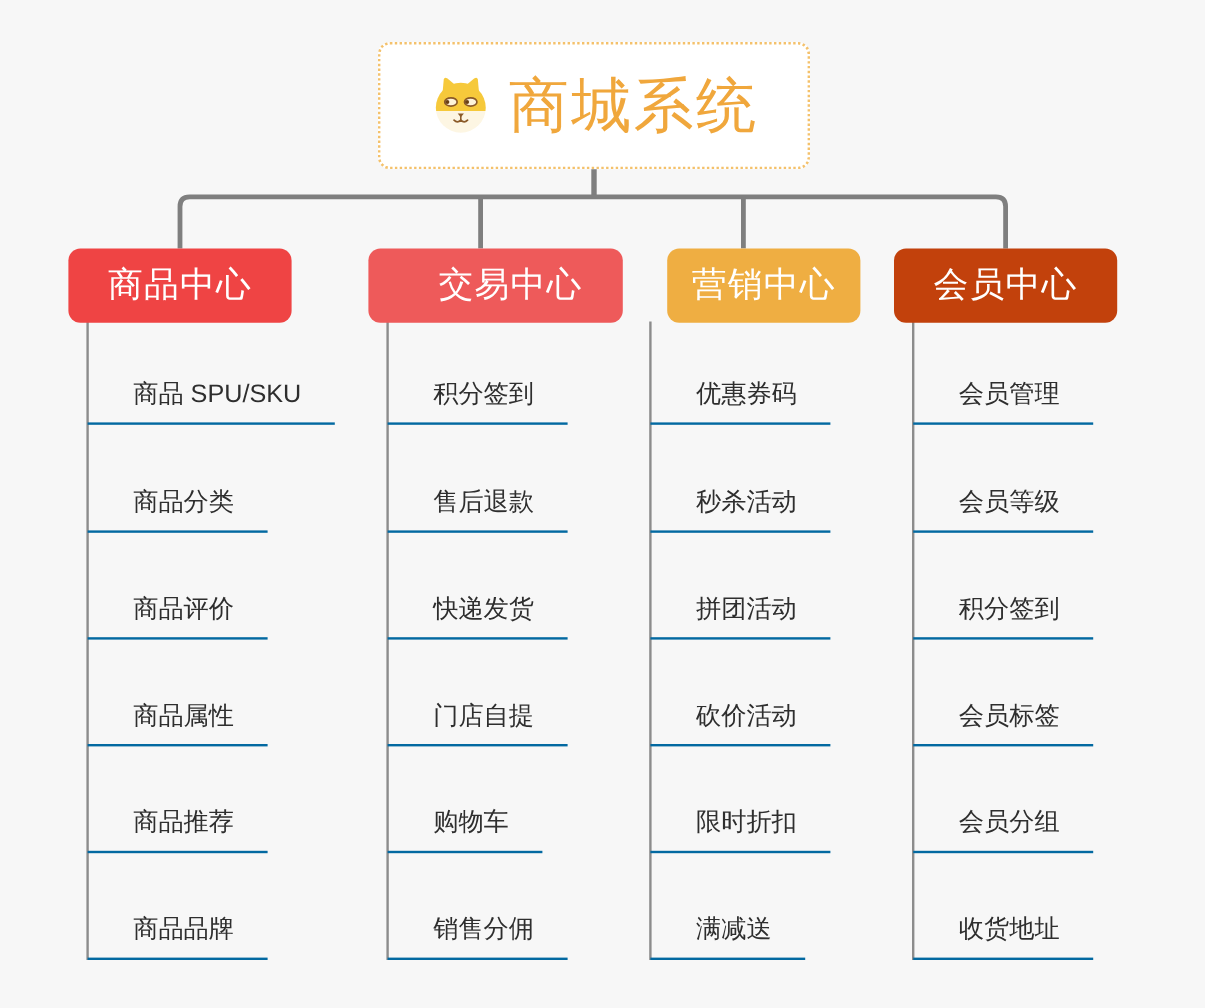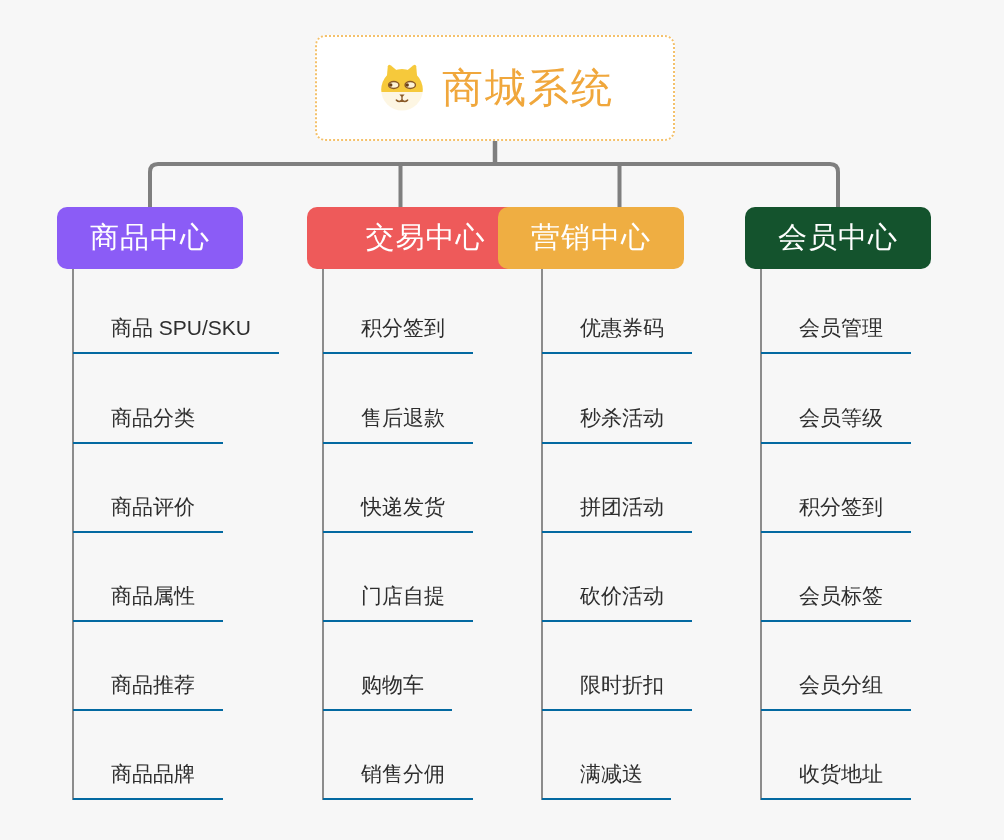--- a/index.html
+++ b/index.html
@@ -18,39 +18,39 @@
     position:absolute;left:315px;top:35px;width:360px;height:106px;
     background:#ffffff;
     border:2px dotted #f4c16b;
     border-radius:10px;
     box-sizing:border-box;
     display:flex;align-items:center;justify-content:center;
     cursor:pointer;
   }
   .root-topic .dog{flex:0 0 auto;margin-right:14px;}
   .root-title{
-    font-size:41px;
+    font-size:50px;
     line-height:1;
     color:#f0a73c;
     letter-spacing:2px;
     white-space:nowrap;
   }
   .branch{
     position:absolute;top:207px;height:62px;
     border-radius:10px;
     display:flex;align-items:center;justify-content:center;
     color:#ffffff;
     font-size:29px;
     letter-spacing:1px;
     white-space:nowrap;
     cursor:pointer;
   }
   .branch.b1{left:57px;width:186px;background:#4b93e8;}
   .branch.b2{left:307px;width:187px;background:#ee5a5a;}
-  .branch.b3{left:498px;width:186px;background:#efae42;align-items:center;}
+  .branch.b3{left:556px;width:161px;background:#efae42;align-items:center;}
   .branch.b4{left:745px;width:186px;background:#6ec13e;}
   .leaf{
     position:absolute;
     transform:translateY(-100%);
     white-space:nowrap;
     font-size:21px;
     color:#2e2e2e;
     padding:0 28px 10px 38px;
     border-bottom:2px solid #0369a1;
     cursor:pointer;
@@ -91,30 +91,30 @@
       <ellipse cx="39.5" cy="26.5" rx="6" ry="4" fill="#fdf3d8" stroke="#8a5a28" stroke-width="1.6"></ellipse>
       <circle cx="17" cy="26.5" r="2" fill="#6b4015"></circle>
       <circle cx="36" cy="26.5" r="2" fill="#6b4015"></circle>
       <path d="M27 37.5 h6 l-3 3.6 z" fill="#8a5a28"></path>
       <path d="M30 40.5 v3.5" stroke="#8a5a28" stroke-width="1.5" fill="none" stroke-linecap="round"></path>
       <path d="M23.5 44 q3.2 3.2 6.5 0 q3.3 3.2 6.5 0" stroke="#8a5a28" stroke-width="1.7" fill="none" stroke-linecap="round"></path>
     </svg>
     <span class="root-title" style="color: rgb(240, 167, 60);">商城系统</span>
   </div>
 
-  <div class="branch b1" style="background-color: #8b5cf6;">
+  <div class="branch b1" style="background-color: #ef4444;">
     <span>商品中心</span>
   </div>
   <div class="branch b2" style="background-color: rgb(238, 90, 90); padding-left: 25px;">
     <span>交易中心</span>
   </div>
   <div class="branch b3" style="background-color: rgb(239, 174, 66);">
     <span>营销中心</span>
   </div>
-  <div class="branch b4" style="background-color: #14532d;">
+  <div class="branch b4" style="background-color: #c2410c;">
     <span>会员中心</span>
   </div>
 
   <div class="leaf" style="left:73px;top:354px">商品 SPU/SKU</div>
   <div class="leaf" style="left:73px;top:444px">商品分类</div>
   <div class="leaf" style="left:73px;top:533px">商品评价</div>
   <div class="leaf" style="left:73px;top:622px">商品属性</div>
   <div class="leaf" style="left:73px;top:711px">商品推荐</div>
   <div class="leaf" style="left:73px;top:800px">商品品牌</div>
 

